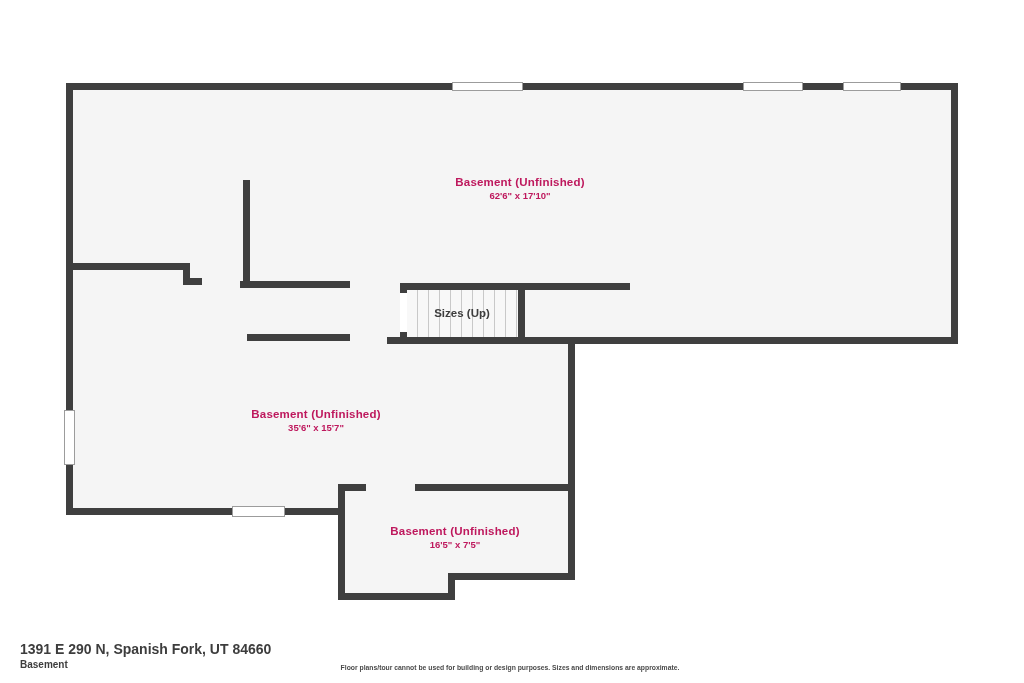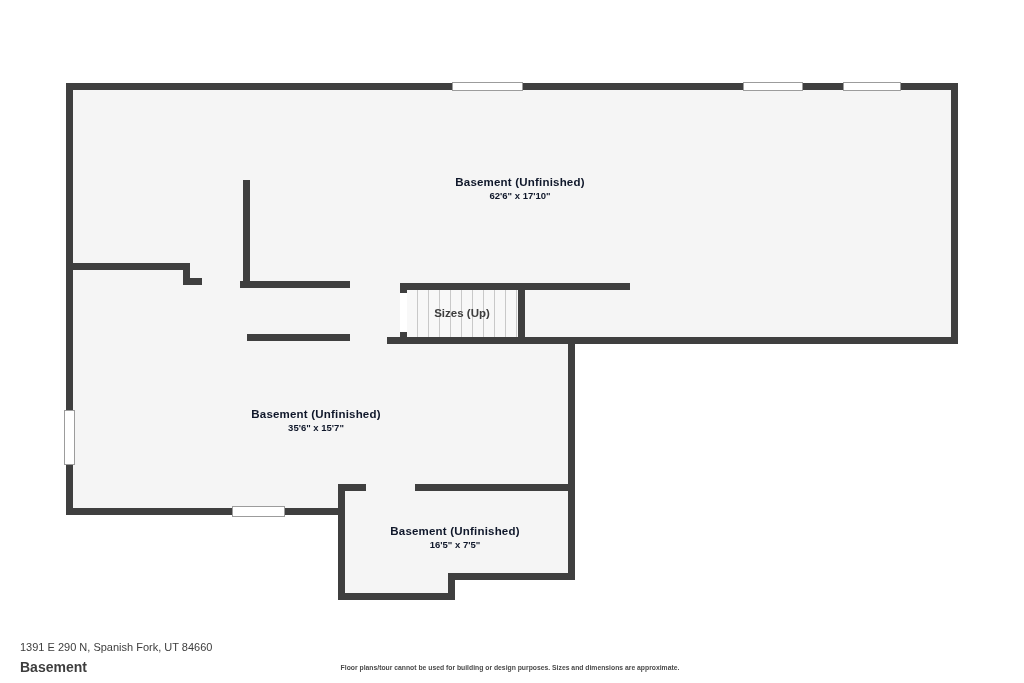--- a/index.html
+++ b/index.html
@@ -8,26 +8,26 @@
     font-family:"Liberation Sans", sans-serif;
   }
   .fill{position:absolute;background:#f5f5f5;}
   .wall{position:absolute;background:#3f3f3f;}
   .window{position:absolute;background:#ffffff;border:1px solid #9c9c9c;box-sizing:border-box;}
   .door-gap{position:absolute;background:#ffffff;}
   .stairs-treads{
     position:absolute;left:407px;top:290px;width:111px;height:47px;
     background:repeating-linear-gradient(to right,#f8f8f8 0px,#f8f8f8 10px,#c9c9c9 10px,#c9c9c9 11px);
   }
-  .room-label{position:absolute;transform:translateX(-50%);text-align:center;color:#0f172a;white-space:nowrap;}
+  .room-label{position:absolute;transform:translateX(-50%);text-align:center;color:#be185d;white-space:nowrap;}
   .room-title{font-size:11.5px;font-weight:bold;letter-spacing:.2px;}
   .room-dims{font-size:9.5px;font-weight:bold;margin-top:2px;}
   .stairs-label{position:absolute;transform:translateX(-50%);font-size:11.5px;font-weight:bold;color:#3d3d3d;white-space:nowrap;}
-  .addr{position:absolute;left:20px;top:641px;font-size:11px;font-weight:normal;color:#3d3d3d;}
-  .floor-name{position:absolute;left:20px;top:659px;font-size:14px;font-weight:bold;color:#3d3d3d;}
+  .addr{position:absolute;left:20px;top:641px;font-size:14px;font-weight:bold;color:#3d3d3d;}
+  .floor-name{position:absolute;left:20px;top:659px;font-size:10px;font-weight:bold;color:#3d3d3d;}
   .disclaimer{position:absolute;left:510px;top:664px;transform:translateX(-50%);font-size:6.8px;font-weight:bold;color:#4a4a4a;white-space:nowrap;}
 </style>
 </head>
 <body>
 
 <div class="canvas">
 
   <div class="fill" style="left:73px;top:90px;width:878px;height:247px;"></div>
   <div class="fill" style="left:73px;top:337px;width:495px;height:171px;"></div>
   <div class="fill" style="left:345px;top:491px;width:223px;height:89px;"></div>

